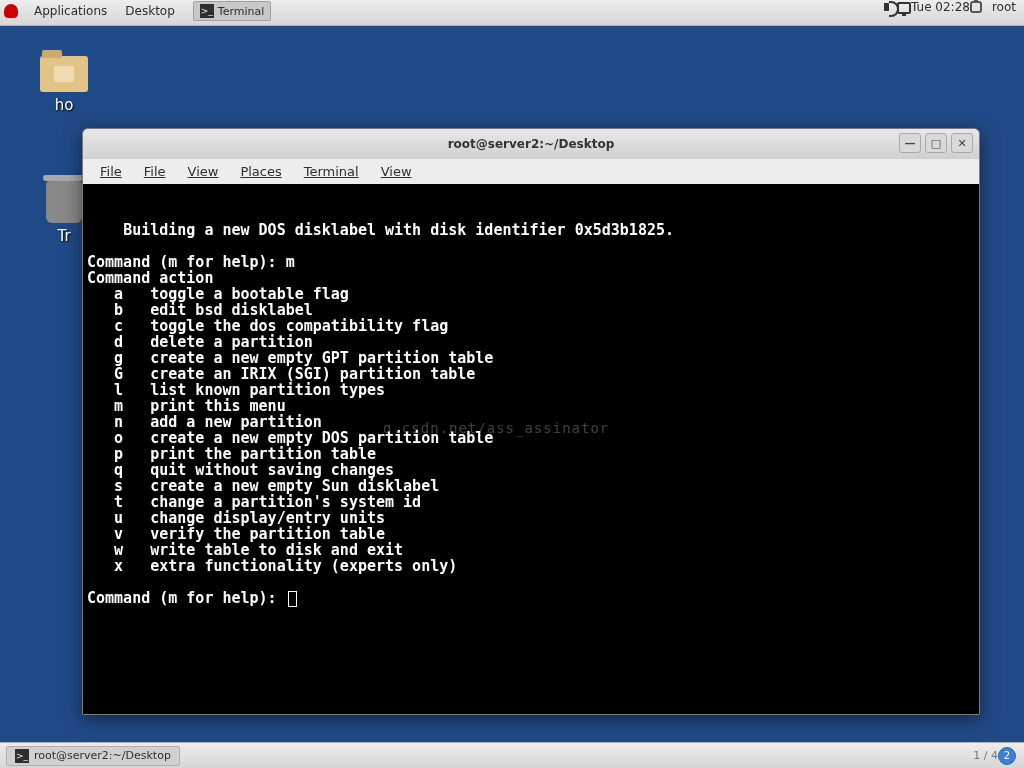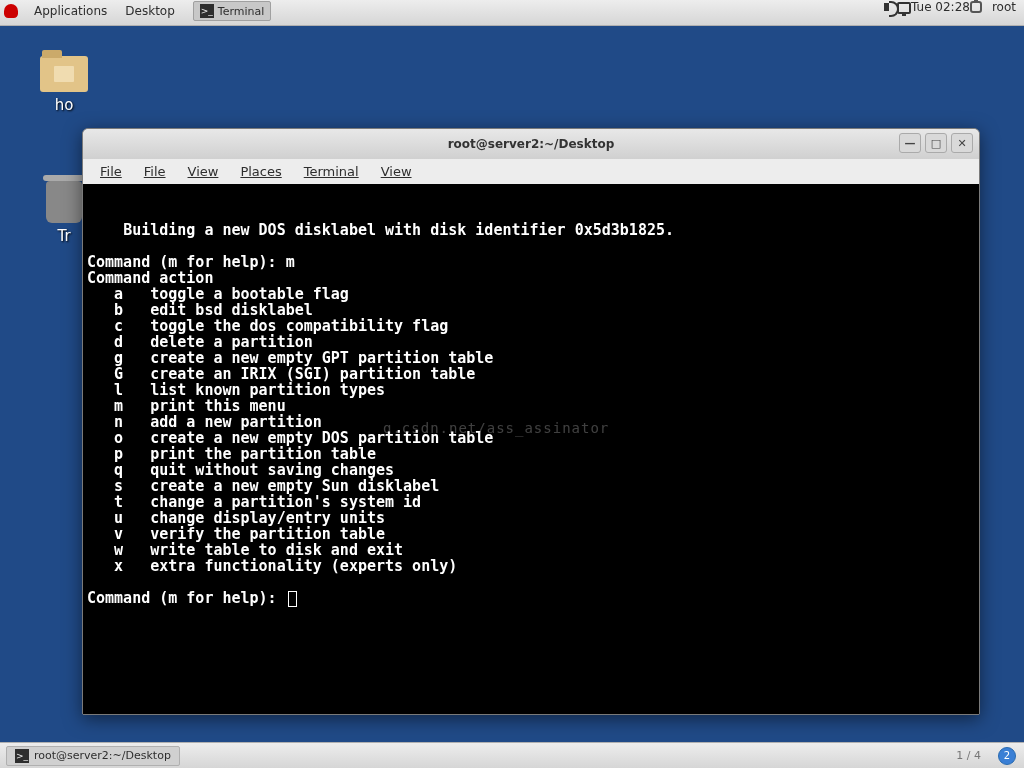--- a/index.html
+++ b/index.html
@@ -31,21 +31,21 @@
 .win-controls{position:absolute;right:6px;top:4px;display:flex;gap:4px;}
 .win-btn{width:22px;height:20px;background:#d9d9d9;border:1px solid #aaa;border-radius:3px;display:flex;align-items:center;justify-content:center;font-size:11px;color:#444;cursor:default;}
 .menubar{height:25px;background:#ededed;display:flex;align-items:center;padding:0 8px;gap:4px;font-size:13px;color:#2e2e2e;}
 .menubar .mitem{padding:3px 9px;cursor:default;text-decoration:underline;}
 .term{background:#000;color:#fff;font-family:"DejaVu Sans Mono","Liberation Mono",monospace;font-size:15px;line-height:16px;padding:6px 4px 10px 4px; white-space:pre; font-weight:bold; position:relative; min-height:530px;}
 .cursor{display:inline-block;width:9px;height:16px;border:1px solid #fff;vertical-align:text-bottom;margin-left:2px;}
 .watermark{position:absolute;left:300px;top:236px;color:rgba(200,200,200,.32);font-family:monospace;font-size:14px;font-weight:normal;letter-spacing:1px;pointer-events:none;}
 .bottom-panel{position:absolute;left:0;right:0;bottom:0;height:26px;background:linear-gradient(#ededed,#d6d6d6);border-top:1px solid #b0b0b0;display:flex;align-items:center;font-size:11px;color:#2e2e2e;}
 .bottom-panel .task{display:flex;align-items:center;background:#d0d0d0;border:1px solid #b0b0b0;border-radius:2px;height:20px;padding:0 8px;margin-left:6px;}
 .bottom-panel .task .ticon{width:14px;height:14px;background:#2e2e2e;margin-right:5px;display:flex;align-items:center;justify-content:center;color:#eee;font-size:9px;}
-.bottom-panel .right{margin-left:auto;display:flex;align-items:center;gap:17px;padding-right:8px;color:#777;}
+.bottom-panel .right{margin-left:auto;display:flex;align-items:center;gap:0;padding-right:8px;color:#777;}
 .ws-badge{width:18px;height:18px;border-radius:50%;background:#3a7fd5;border:1px solid #2a6bb0;color:#fff;display:flex;align-items:center;justify-content:center;font-size:10px;}
 </style>
 </head>
 <body>
 
 <div class="top-panel">
   <div class="left">
     <div class="hat"></div>
     <div class="menu-item">Applications</div>
     <div class="menu-item">Desktop</div>

